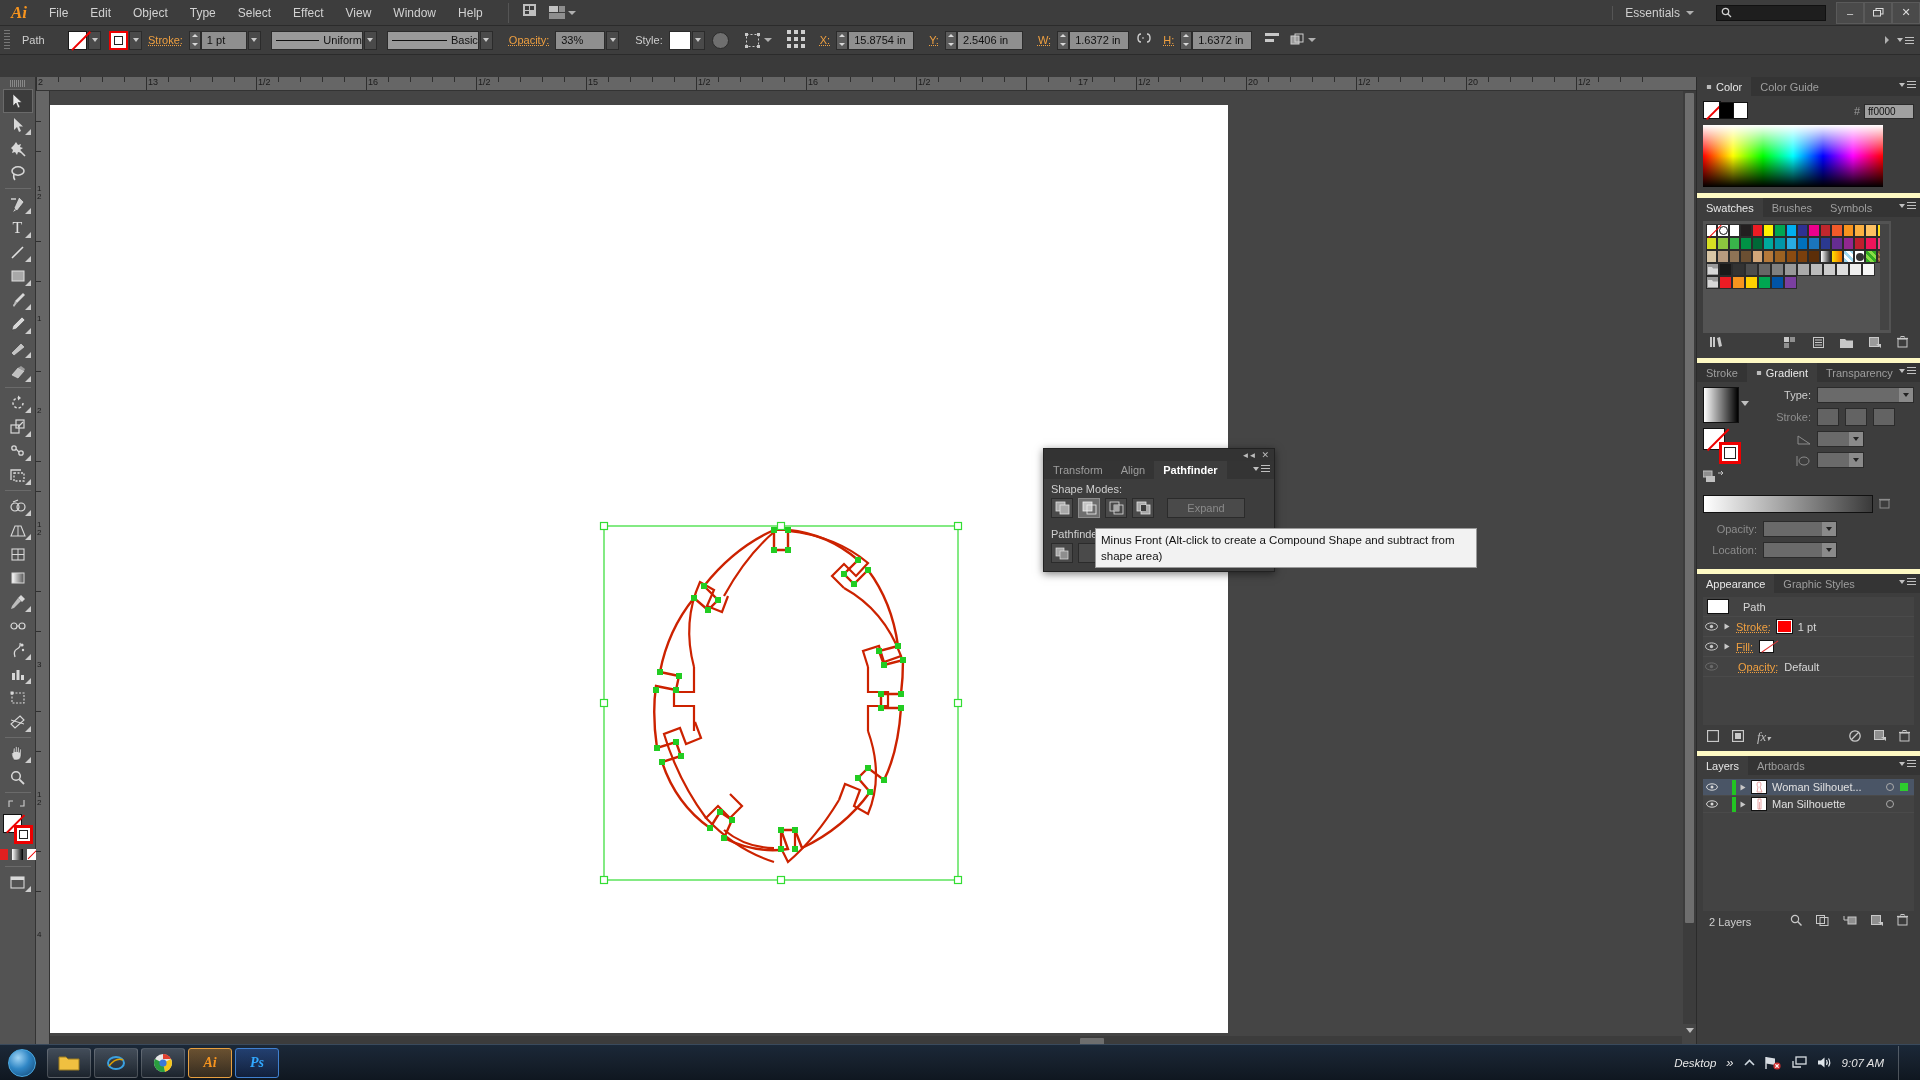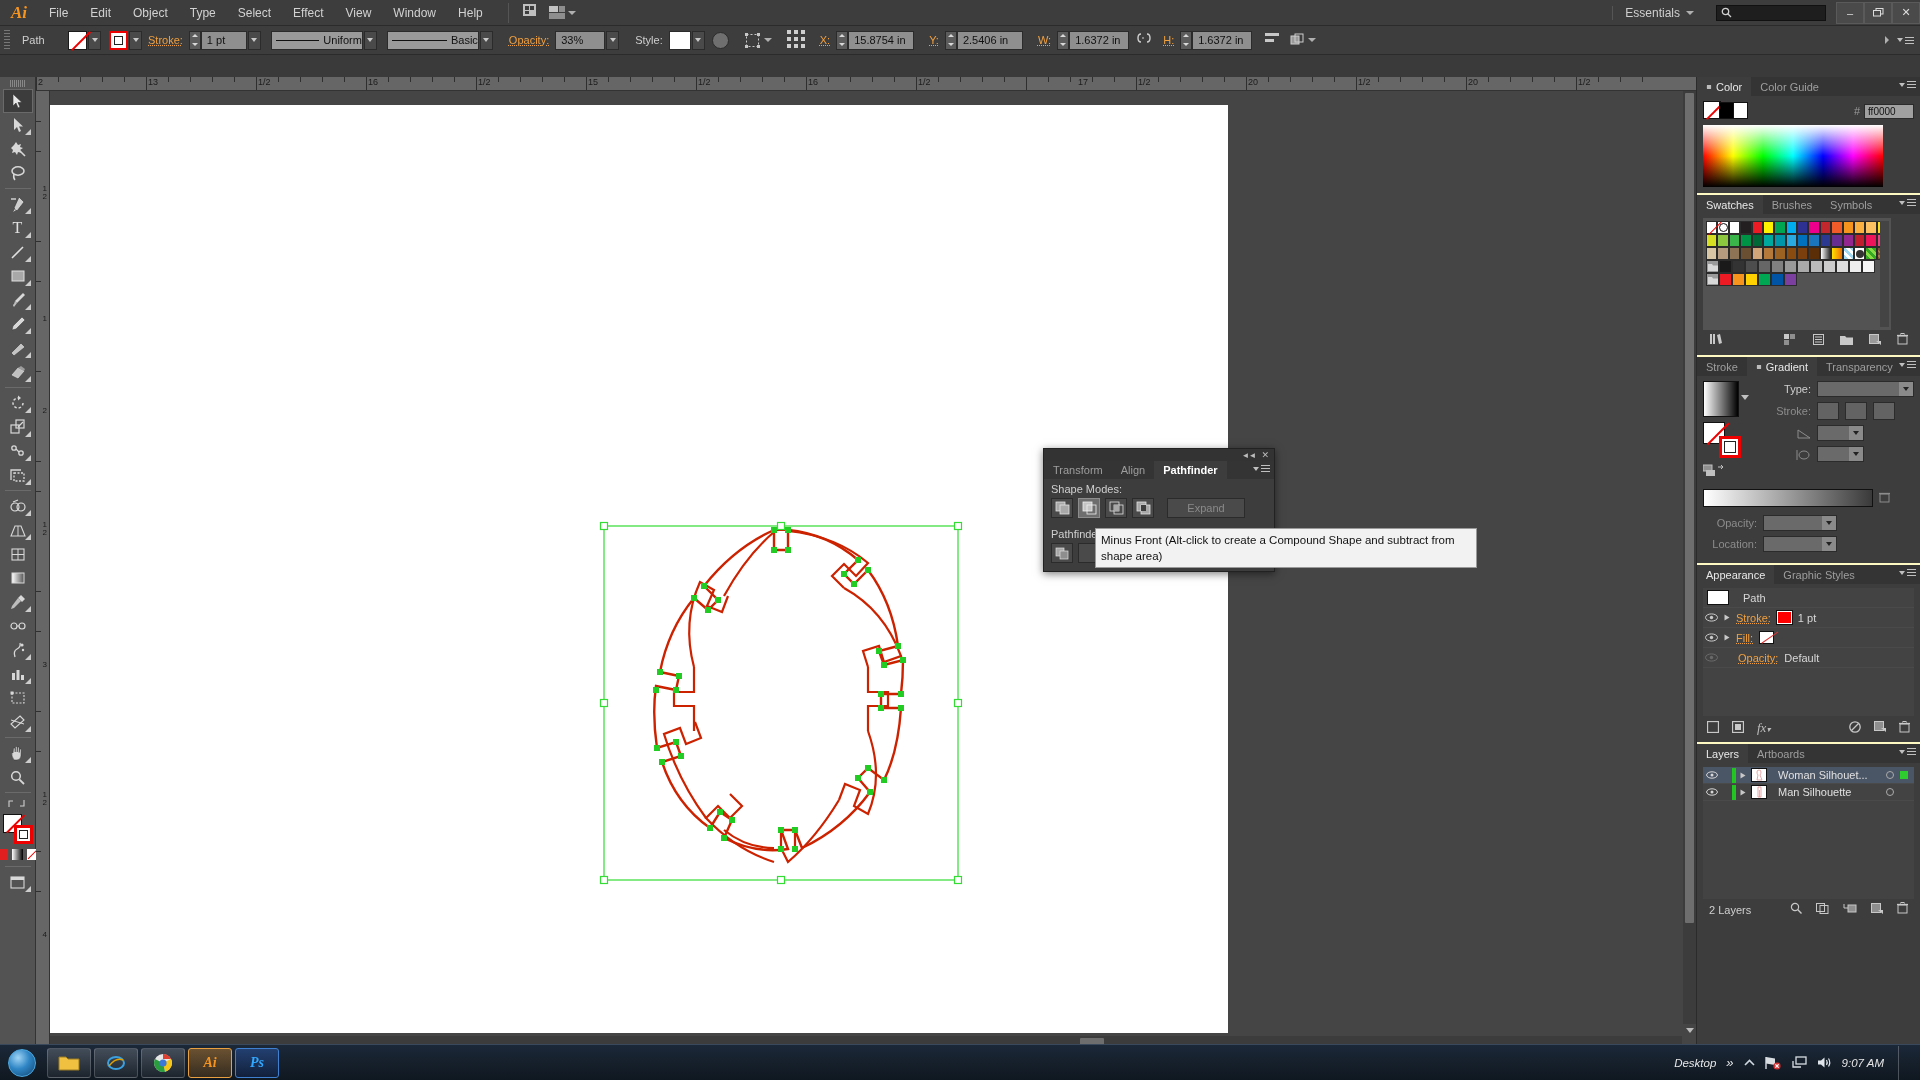--- a/index.html
+++ b/index.html
@@ -95,21 +95,21 @@
 
   
   .ruler-h { position:absolute; top:77px; left:36px; right:224px; height:14px;
     background:#666; border-bottom:1px solid #333; overflow:hidden; }
   .ruler-v { position:absolute; top:91px; left:36px; width:14px; bottom:32px;
     background:#666; border-right:1px solid #333; overflow:hidden; }
   .rtick { position:absolute; top:0; width:1px; height:5px; background:#2f2f2f; }
   .rtick.major { height:14px; }
   .rlab { position:absolute; top:0px; font-size:9px; color:#1c1c1c; padding-left:2px; }
   .vtick { position:absolute; left:0; height:1px; width:5px; background:#2f2f2f; }
-  .vlab { position:absolute; left:1px; font-size:8px; color:#1c1c1c; width:10px; line-height:8px; text-align:right;}
+  .vlab { position:absolute; left:1px; font-size:8px; color:#1c1c1c; width:10px; line-height:8px; text-align:left;}
 
   
   .canvas-area { position:absolute; top:91px; left:50px; right:224px; bottom:32px; background:#454545; overflow:hidden;}
   .artboard { position:absolute; left:0; top:14px; width:1178px; height:928px; background:#fff; }
   .art-svg { position:absolute; left:560px; top:450px; }
   .scroll-h { position:absolute; left:50px; right:238px; bottom:32px; height:12px; background:#3c3c3c; }
   .scroll-thumb-h { position:absolute; left:1030px; width:24px; top:2px; height:8px; background:#6e6e6e; border-radius:1px;}
   .scroll-v { position:absolute; right:224px; top:91px; bottom:44px; width:13px; background:#3c3c3c; }
   .scroll-thumb-v { position:absolute; left:2px; top:2px; width:9px; height:830px; background:#6e6e6e; border-radius:1px;}
   .sv-arrow { position:absolute; right:224px; width:13px; height:12px; background:#454545;
@@ -122,21 +122,21 @@
     display:flex;align-items:center;padding-left:4px;}
   .st-arrow { width:14px;height:14px;background:#4a4a4a;border:1px solid #2b2b2b;display:flex;align-items:center;justify-content:center;}
   .nav-btn { width:16px;height:16px;display:flex;align-items:center;justify-content:center;color:#999;font-size:9px;}
   .st-page { width:58px;height:14px;background:#8f8f8f;border:1px solid #2b2b2b;color:#111;font-size:10px;
     display:flex;align-items:center;padding-left:4px;}
   .st-status { flex:1; text-align:center; color:#d0d0d0; font-size:11px;}
 
   
   .panels { position:absolute; top:77px; right:0; width:224px; bottom:32px; background:#3d3d3d;
     border-left:1px solid #2b2b2b; }
-  .panel { border-bottom:2px solid #fef9c3; }
+  .panel { border-bottom:5px solid #fef9c3; }
   .ptabs { display:flex; align-items:center; height:19px; background:#343434; position:relative; }
   .ptab { height:19px; padding:0 9px; display:flex; align-items:center; font-size:11px; color:#9e9e9e; }
   .ptab.active { background:#3d3d3d; color:#e8e8e8; }
   .ptab .dia { width:6px;height:6px;background:#bbb;transform:rotate(45deg);margin-right:4px;
     clip-path:polygon(50% 0,100% 50%,50% 100%,0 50%); }
   .pmenu { position:absolute; right:4px; top:4px; display:flex; align-items:center; gap:2px; }
   .pmenu .tri { width:0;height:0;border-left:3.5px solid transparent;border-right:3.5px solid transparent;border-top:4px solid #c0c0c0;}
   .pmenu .bars { width:9px;height:7px;
     background:repeating-linear-gradient(to bottom,#c0c0c0 0,#c0c0c0 1px,transparent 1px,transparent 3px);}
   .pbody { padding:5px 6px 6px 6px; }
@@ -183,21 +183,21 @@
   .ap-sw-none { width:15px;height:13px;background:#fff;border:1px solid #111;position:relative;}
   .ap-sw-none:after{content:"";position:absolute;left:0;top:5px;width:20px;height:1.4px;background:#d33;transform:rotate(-35deg);}
   .ap-body { background:#434343; }
 
   
   .lay-row { display:flex; align-items:center; height:17px; gap:0; border-bottom:1px solid #4a4a4a;}
   .lay-row.sel { background:#4a5566; }
   .lay-cell-eye { width:17px; display:flex;justify-content:center;}
   .lay-colbar { width:4px; height:15px; background:#22c522; margin:0 4px 0 12px;}
   .lay-thumb { width:16px;height:14px;background:#fff;border:1px solid #111;display:flex;align-items:center;justify-content:center;}
-  .lay-name { flex:1; color:#e0e0e0; font-size:11px; padding-left:11px;}
+  .lay-name { flex:1; color:#e0e0e0; font-size:11px; padding-left:5px;}
   .lay-circ { width:8px;height:8px;border-radius:50%;border:1px solid #aaa; margin-right:6px;}
   .lay-target { width:8px;height:8px;background:#2ecc2e;margin-right:6px;}
   .lay-footer { display:flex; align-items:center; padding:3px 6px; gap:14px; }
 
   
   .pf-panel { position:absolute; left:1043px; top:448px; width:232px; background:#3d3d3d;
     border:1px solid #222; box-shadow:0 2px 8px rgba(0,0,0,.5); }
   .pf-bar { height:12px; background:#333; display:flex; align-items:center; justify-content:flex-end; gap:6px; padding-right:5px;}
   .pf-collapse { color:#bbb; font-size:8px; letter-spacing:-1px;}
   .pf-close { color:#bbb; font-size:9px; }

